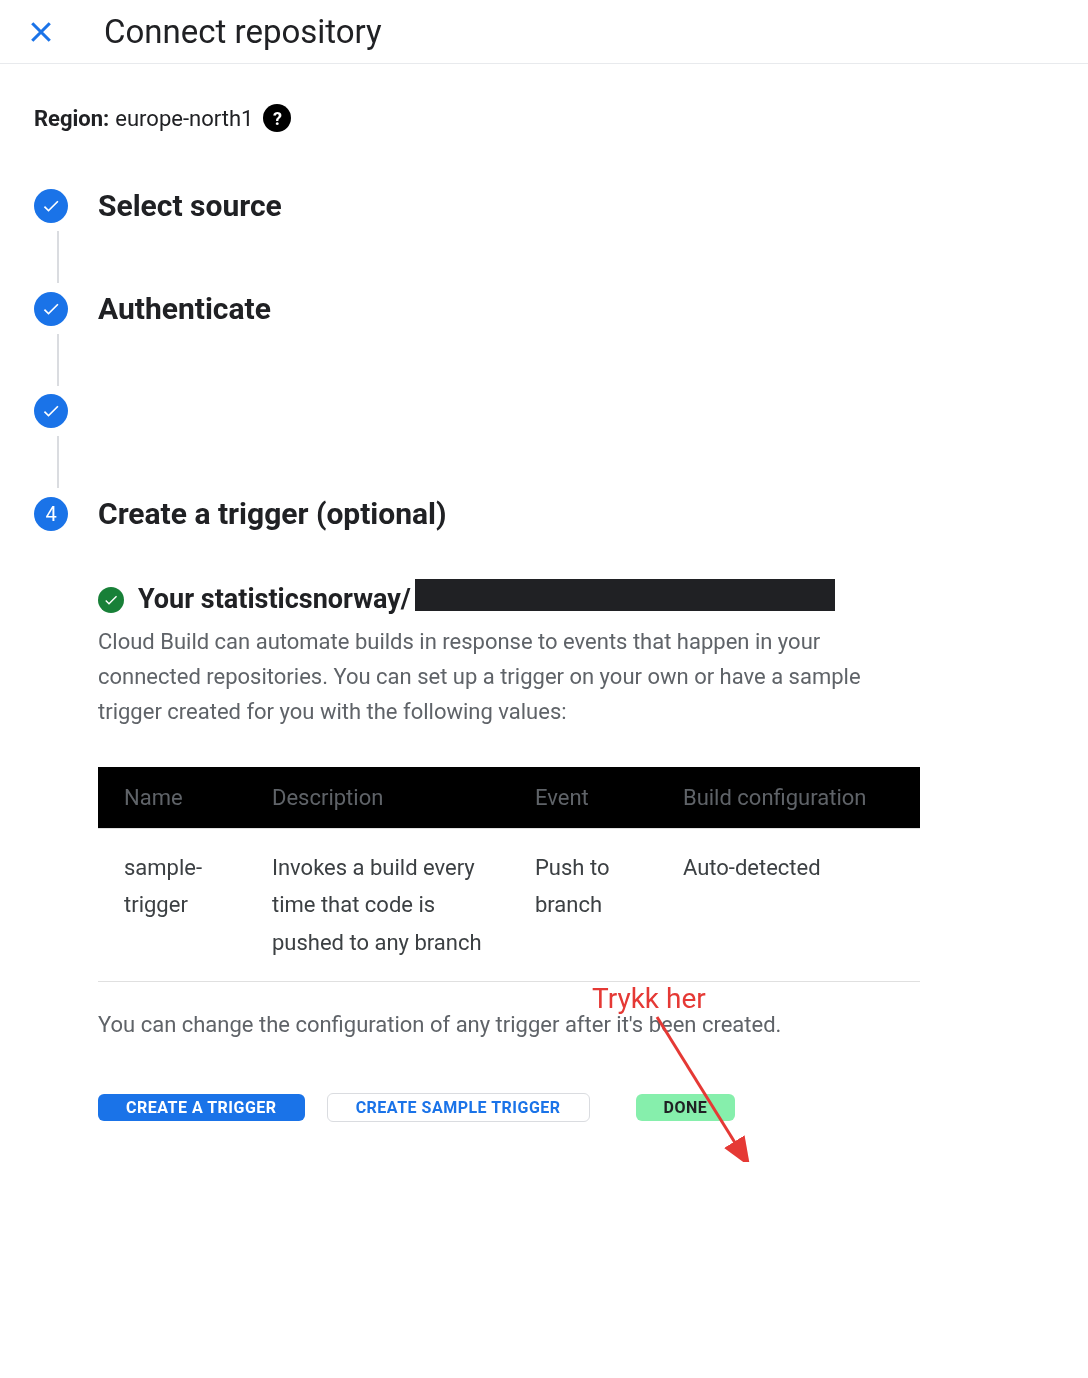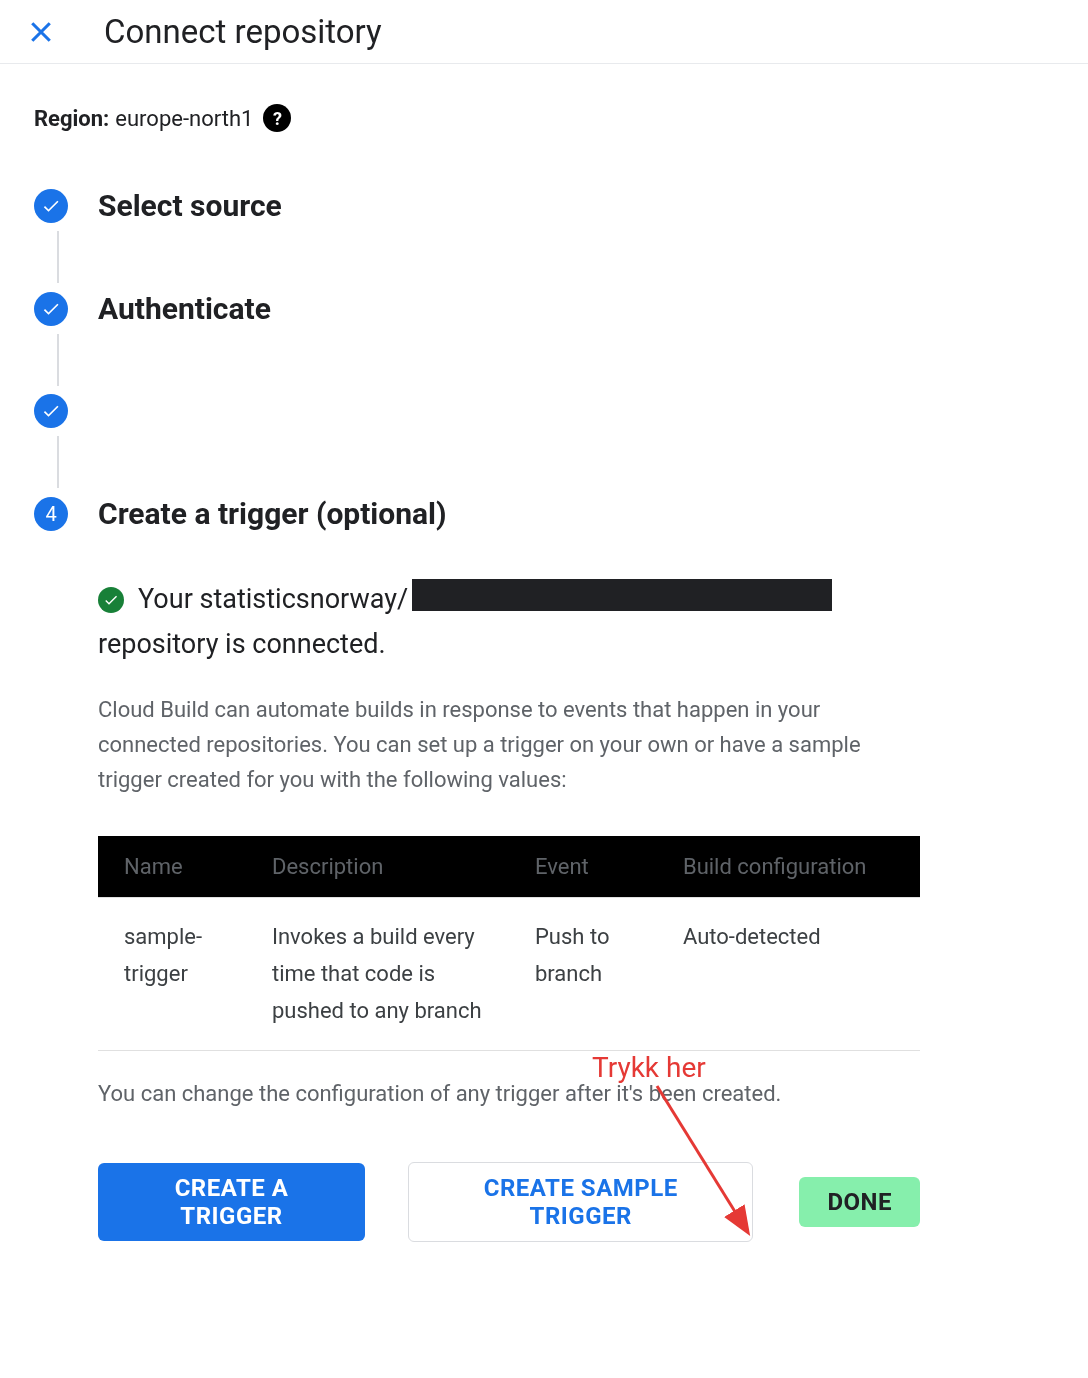--- a/index.html
+++ b/index.html
@@ -129,20 +129,21 @@
       margin-top: 8px;
       flex-shrink: 0;
     }
     .green-check svg {
       width: 16px;
       height: 16px;
       fill: #fff;
     }
     .status-text {
       display: inline;
+      font-weight: bold;
     }
     .redacted {
       display: inline-block;
       background: #202124;
       width: 420px;
       height: 32px;
       vertical-align: middle;
       margin: 0 4px;
     }
     .status-line2 {
@@ -208,36 +209,35 @@
       margin-bottom: 56px;
     }
     .button-row {
       display: flex;
       gap: 22px;
       align-items: center;
     }
     .btn {
       border: none;
       border-radius: 6px;
-      font-size: 24px;
+      font-size: 16px;
       font-weight: 700;
       letter-spacing: 0.5px;
-      padding: 11px 28px;
+      padding: 4px 28px;
       cursor: pointer;
       font-family: inherit;
     }
     .btn-primary {
       background: #1a73e8;
       color: #fff;
     }
     .btn-outline {
       background: #fff;
       color: #1a73e8;
       border: 1px solid #dadce0;
-      margin-left: 21px;
     }
     .btn-flat {
       background: #86efac;
       color: #202124;
       margin-left: 24px;
     }
   </style>
 </head>
 <body>
 
@@ -295,21 +295,20 @@
     <div class="step-body">
       <div class="status-line">
         <span class="green-check">
           <svg viewBox="0 0 24 24">
               <path d="M9 16.17 4.83 12l-1.42 1.41L9 19 21 7l-1.41-1.41z"></path>
             </svg>
         </span>
         <span class="status-text">Your statisticsnorway/</span>
         <span class="redacted"></span>
       </div>
-      <div class="status-line2">repository is connected.</div>
 
       <p class="description">Cloud Build can automate builds in response to events that happen in your connected repositories. You can set up a trigger on your own or have a sample trigger created for you with the following values:</p>
 
       <table>
         <thead>
           <tr>
             <th class="col-name">Name</th>
             <th class="col-desc">Description</th>
             <th class="col-event">Event</th>
             <th class="col-build">Build configuration</th>

